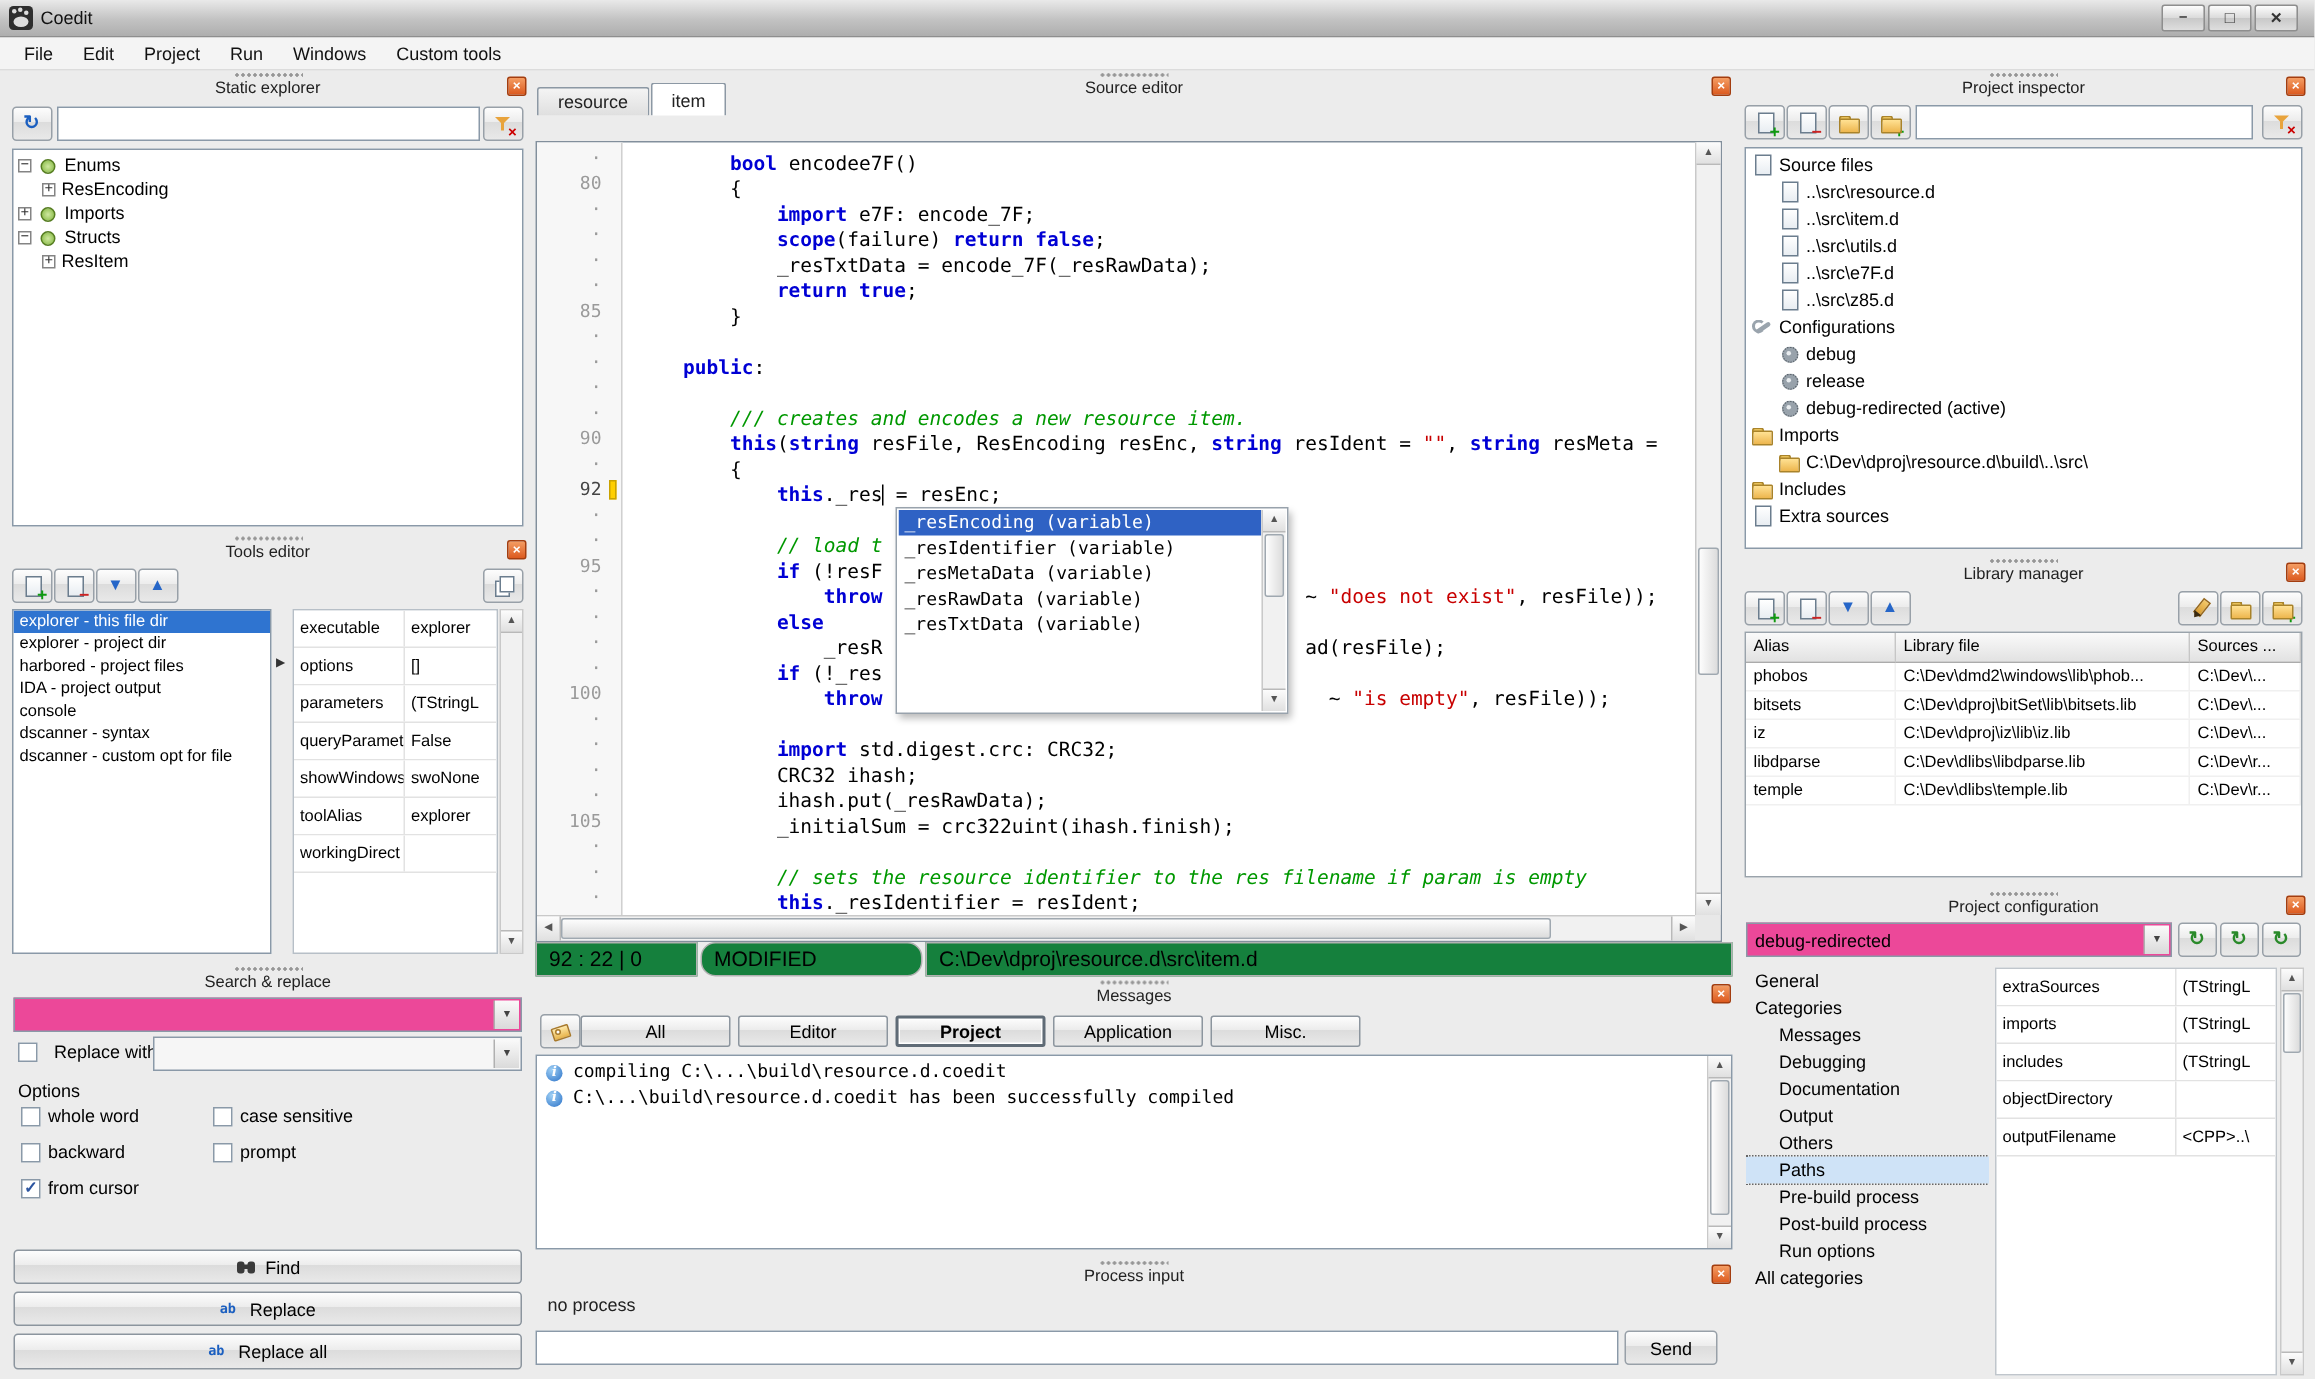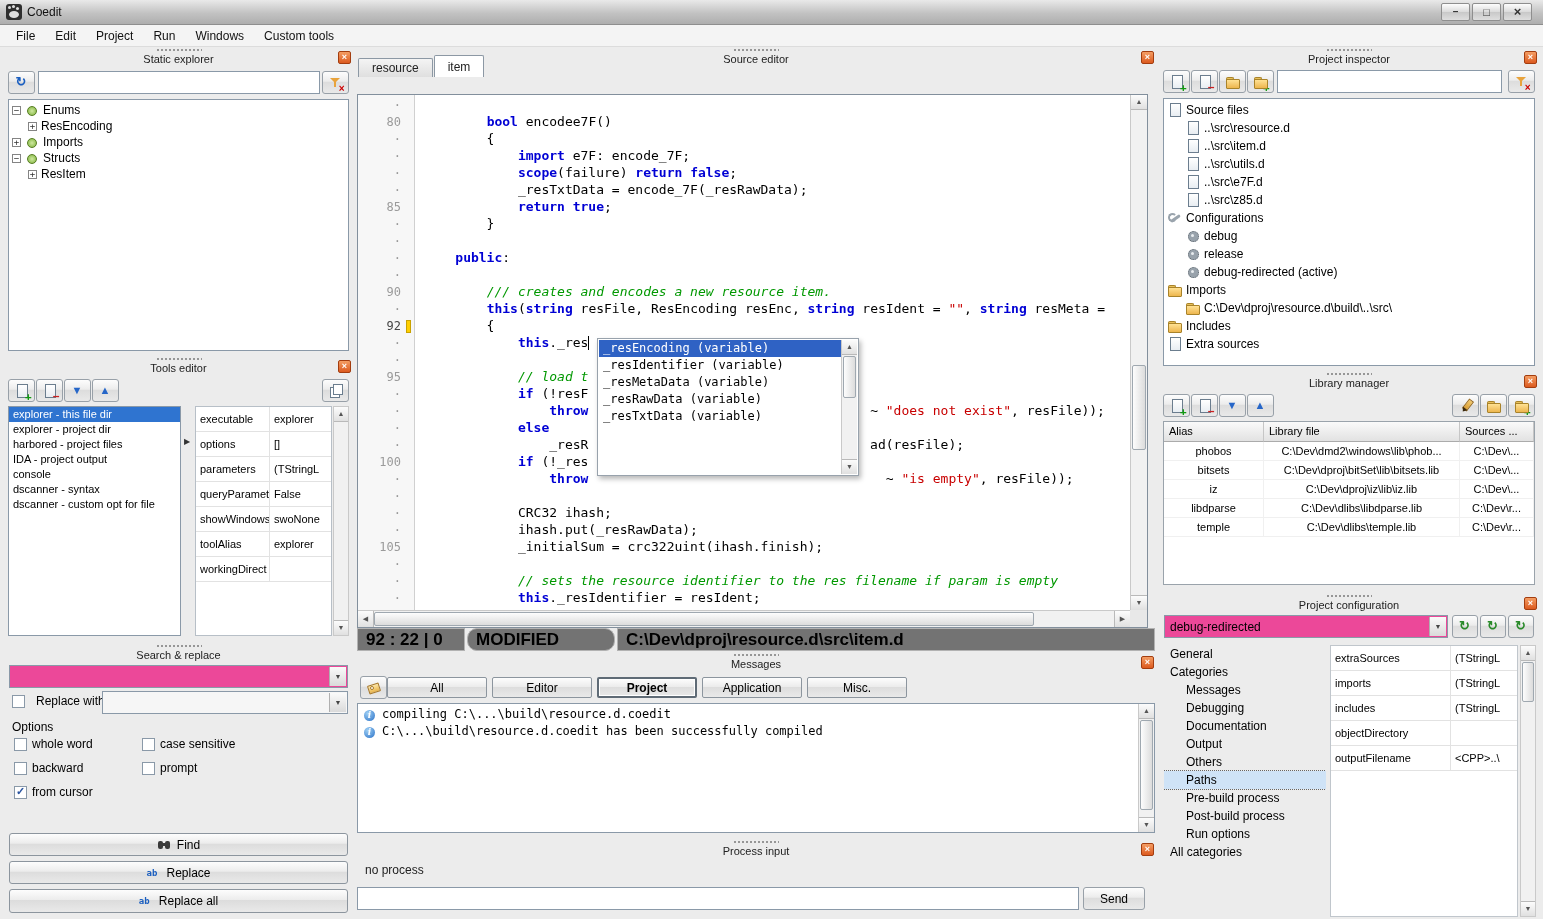--- a/index.html
+++ b/index.html
@@ -133,40 +133,40 @@
   
   #p-source{left:357px;top:47px;width:798px;height:604px;}
   #tabs{position:absolute;left:1px;top:8px;height:22px;display:flex;align-items:flex-end;gap:1px;}
   .tab{background:linear-gradient(#f4f4f4,#dfdfdf);border:1px solid #8c98a4;border-bottom:none;height:19px;padding:0 13px;font-size:12px;line-height:19px;border-radius:2px 2px 0 0;color:#222;}
   .tab.active{background:#fff;height:22px;line-height:22px;position:relative;z-index:3;}
   #editor{position:absolute;left:0;top:47px;width:791px;height:534px;background:#fff;border:1px solid #828f9c;}
   #gutter{position:absolute;left:0;top:0;width:57px;height:515px;background:#f7f7f7;border-right:1px solid #d0d0d0;padding-top:2px;}
   .gline{position:relative;height:17px;font:12px/17px "DejaVu Sans Mono",monospace;color:#9a9a9a;text-align:right;padding-right:13px;}
   .gline.cur{color:#444;}
   .curmark{position:absolute;right:3px;top:2px;width:5px;height:13px;background:#ffcf00;border:1px solid #c9a200;}
-  #code{position:absolute;left:58px;top:16px;right:17px;height:515px;padding:2px 0 0 8px;overflow:hidden;}
+  #code{position:absolute;left:58px;top:4px;right:17px;height:515px;padding:2px 0 0 8px;overflow:hidden;}
   .cline{height:17px;font:13px/17px "DejaVu Sans Mono",monospace;white-space:pre;}
   .tk-t{color:#000;}
   .tk-k{color:#0000d4;font-weight:bold;}
   .tk-s{color:#c80000;}
   .tk-c{color:#009800;font-style:italic;}
   .caret{display:inline-block;width:1px;height:14px;background:#000;vertical-align:-3px;}
   #vscroll{right:0;top:0;width:17px;height:515px;}
   #v-thumb{left:1px;right:1px;top:270px;height:85px;}
   #hscroll{position:absolute;left:0;bottom:0;height:17px;right:17px;background:#f1f1f1;border-top:1px solid #c9c9c9;}
   #h-thumb{top:1px;bottom:1px;left:16px;width:660px;background:linear-gradient(#fdfdfd,#dcdcdc);}
   #corner{position:absolute;right:0;bottom:0;width:17px;height:17px;background:#e8e8e8;}
   #popup{position:absolute;left:240px;top:291px;width:262px;height:138px;background:#fff;border:1px solid #98a2ac;box-shadow:2px 3px 5px rgba(0,0,0,.28);z-index:10;}
   #popup-list{position:absolute;left:1px;top:1px;right:17px;bottom:1px;overflow:hidden;}
   .crow{height:17px;font:12px/17px "DejaVu Sans Mono",monospace;padding-left:4px;white-space:nowrap;overflow:hidden;}
   .crow.sel{background:#2f62c4;color:#fff;}
   #popup-sb{right:1px;top:1px;width:16px;bottom:1px;}
   #popup-thumb{left:1px;right:1px;top:16px;height:42px;}
   #status{position:absolute;left:0;top:581px;width:798px;height:23px;display:flex;}
-  .stcell{border:1px solid #b2b2b2;background:#737373;font-size:17px;line-height:21px;padding-left:8px;white-space:nowrap;overflow:hidden;font-weight:bold;}
+  .stcell{border:1px solid #b2b2b2;background:#15803d;font-size:14px;line-height:21px;padding-left:8px;white-space:nowrap;overflow:hidden;}
   #st1{width:108px;}#st2{width:148px;margin-left:2px;border-radius:10px;}#st3{flex:1;margin-left:2px;}
 
   #p-messages{left:357px;top:652px;width:798px;height:184px;}
   #ms-tag{left:3px;top:24px;width:27px;height:23px;}
   #ms-filters{position:absolute;left:30px;top:25px;display:flex;gap:5px;}
   #ms-list{left:0;top:51px;width:798px;height:130px;}
   #ms-list-inner{position:absolute;left:1px;top:2px;right:17px;bottom:1px;overflow:hidden;}
   .mrow{display:flex;align-items:center;gap:5px;height:17px;padding-left:4px;font:12px/17px "DejaVu Sans Mono",monospace;white-space:nowrap;overflow:hidden;}
   #ms-scroll{right:0;top:0;width:16px;bottom:0;}
   #ms-thumb{left:1px;right:1px;top:16px;height:90px;}
@@ -191,21 +191,21 @@
   #lm-b2{left:31px;top:23px;width:27px;height:23px;}
   #lm-b3{left:59px;top:23px;width:27px;height:23px;}
   #lm-b4{left:87px;top:23px;width:27px;height:23px;}
   #lm-b5{right:59px;top:23px;width:27px;height:23px;}
   #lm-b6{right:31px;top:23px;width:27px;height:23px;}
   #lm-b7{right:3px;top:23px;width:27px;height:23px;}
   #lm-table{left:3px;top:50px;right:3px;bottom:6px;border-color:#9aa3ab;}
   #lm-head{display:flex;height:20px;}
   .lmh{background:linear-gradient(#fafafa,#e2e2e2);border-right:1px solid #c6c6c6;border-bottom:1px solid #ababab;font-size:11px;padding:3px 5px;white-space:nowrap;overflow:hidden;}
   .lmc0{width:100px;flex:none;}.lmc1{width:196px;flex:none;}.lmc2{flex:1;}
-  .lmr{display:flex;height:19px;border-bottom:1px solid #f0f0f0;text-align:center;}
+  .lmr{display:flex;height:19px;border-bottom:1px solid #f0f0f0;}
   .lmr .lmc{font-size:11px;padding:3px 5px;border-right:1px solid #f0f0f0;white-space:nowrap;overflow:hidden;}
 
   #p-config{left:1160px;top:593px;width:378px;height:326px;}
   #pc-combo{left:4px;top:22px;width:284px;height:23px;}
   #pc-b1{left:292px;top:22px;width:26px;height:23px;}
   #pc-b2{left:320px;top:22px;width:26px;height:23px;}
   #pc-b3{left:348px;top:22px;width:26px;height:23px;}
   #pc-cats{position:absolute;left:4px;top:52px;width:162px;bottom:2px;overflow:hidden;}
   #pc-grid{left:170px;top:52px;width:188px;bottom:2px;border-color:#c0c6cc;}
   #pc-scroll{right:2px;top:52px;width:16px;bottom:2px;border:1px solid #c9c9c9;}
@@ -451,20 +451,21 @@
         <div class="cline"><span class="tk-t">            </span><span class="tk-k">this</span><span class="tk-t">._res</span><span class="caret"></span><span class="tk-t"> = resEnc;</span></div>
         <div class="cline"></div>
         <div class="cline"><span class="tk-t">            </span><span class="tk-c">// load t</span></div>
         <div class="cline"><span class="tk-t">            </span><span class="tk-k">if</span><span class="tk-t"> (!resF</span></div>
         <div class="cline"><span class="tk-t">                </span><span class="tk-k">throw</span><span class="tk-t">                                    ~ </span><span class="tk-s">"does not exist"</span><span class="tk-t">, resFile));</span></div>
         <div class="cline"><span class="tk-t">            </span><span class="tk-k">else</span></div>
         <div class="cline"><span class="tk-t">                _resR                                    ad(resFile);</span></div>
         <div class="cline"><span class="tk-t">            </span><span class="tk-k">if</span><span class="tk-t"> (!_res</span></div>
         <div class="cline"><span class="tk-t">                </span><span class="tk-k">throw</span><span class="tk-t">                                      ~ </span><span class="tk-s">"is empty"</span><span class="tk-t">, resFile));</span></div>
         <div class="cline"></div>
+        <div class="cline"><span class="tk-t">            </span><span class="tk-k">import</span><span class="tk-t"> std.digest.crc: CRC32;</span></div>
         <div class="cline"><span class="tk-t">            CRC32 ihash;</span></div>
         <div class="cline"><span class="tk-t">            ihash.put(_resRawData);</span></div>
         <div class="cline"><span class="tk-t">            _initialSum = crc322uint(ihash.finish);</span></div>
         <div class="cline"></div>
         <div class="cline"><span class="tk-t">            </span><span class="tk-c">// sets the resource identifier to the res filename if param is empty</span></div>
         <div class="cline"><span class="tk-t">            </span><span class="tk-k">this</span><span class="tk-t">._resIdentifier = resIdent;</span></div>
       </div>
     <div class="sbv" id="vscroll">
       <span class="sbu up"></span>
       <span class="thumb" id="v-thumb"></span>

